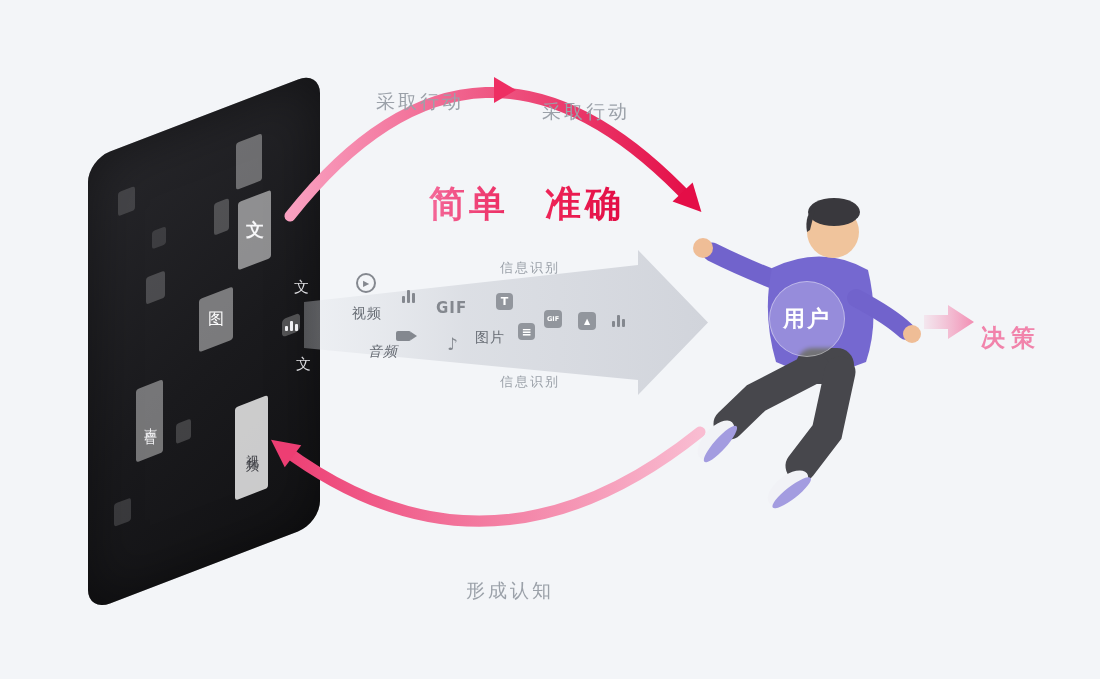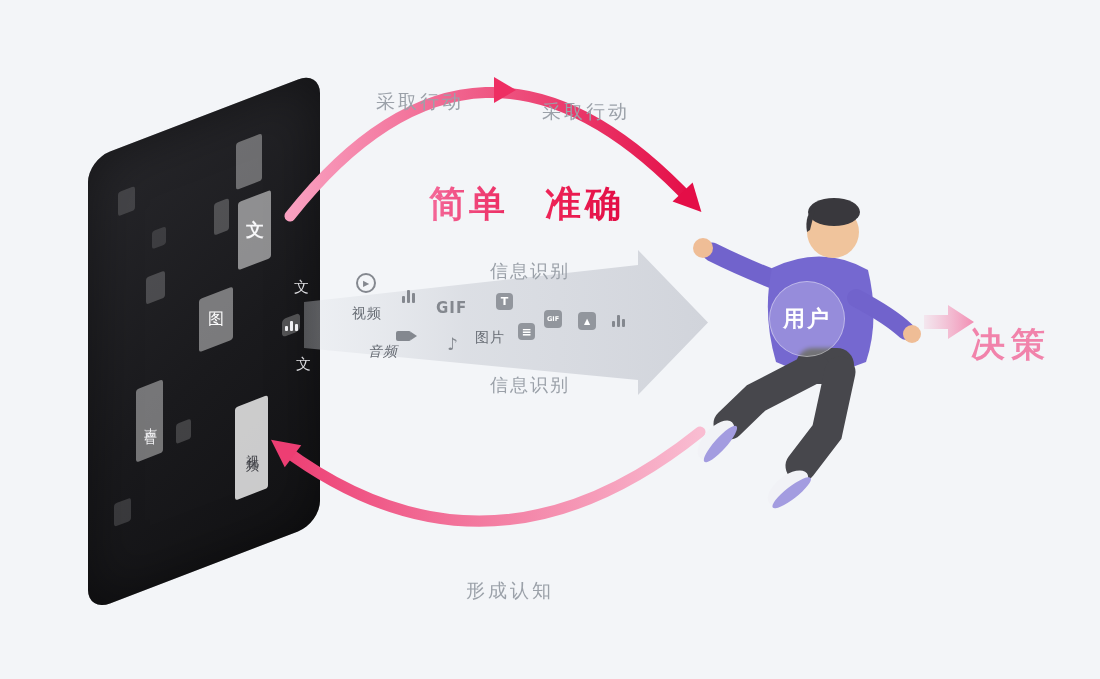--- a/index.html
+++ b/index.html
@@ -21,21 +21,21 @@
                   justify-content:center; gap:2px; padding:3px 0; }
   .dark-sq-icon i { display:block; width:3px; background:#f0f0f3; border-radius:1px; }
 
   
   svg.layer { position:absolute; left:0; top:0; z-index:2; pointer-events:none; }
   svg.person { position:absolute; z-index:5; pointer-events:none; }
 
   
   .funnel-items { position:absolute; inset:0; z-index:3; }
   .f-label { position:absolute; color:#676c74; font-size:14px; letter-spacing:1px; }
-  .f-dim   { position:absolute; color:#9aa0a8; font-size:18px; letter-spacing:2px; }
+  .f-dim   { position:absolute; color:#9aa0a8; font-size:13px; letter-spacing:2px; }
   .play-icon { position:absolute; width:20px; height:20px; border:2px solid #84888f; border-radius:50%;
                color:#84888f; font-size:8px; display:flex; align-items:center; justify-content:center; }
   .bars { position:absolute; display:flex; align-items:flex-end; gap:2px; }
   .bars i { display:block; width:3px; background:#84888f; border-radius:1px; }
   .gif-text { position:absolute; color:#84888f; font-size:15px; font-weight:bold; letter-spacing:1px; }
   .cam-icon { position:absolute; width:15px; height:10px; background:#84888f; border-radius:2px; }
   .cam-icon::after { content:""; position:absolute; right:-6px; top:1px;
                      border-left:6px solid #84888f; border-top:4px solid transparent; border-bottom:4px solid transparent; }
   .note-icon { position:absolute; color:#84888f; font-size:17px; }
   .sq-icon { position:absolute; width:17px; height:17px; background:#92969d; border-radius:4px;
@@ -43,21 +43,21 @@
 
   
   .txt-layer { position:absolute; inset:0; z-index:4; }
   .t-step { position:absolute; color:#9ba1a9; font-size:19px; letter-spacing:3px; white-space:nowrap; }
   .t-bold { position:absolute; font-size:36px; font-weight:800; letter-spacing:4px; white-space:nowrap; color:#e6164b; }
   @supports (-webkit-background-clip: text) {
     .grad1 { background:linear-gradient(90deg,#f4699a,#ec2a61); -webkit-background-clip:text; -webkit-text-fill-color:transparent; }
     .grad2 { background:linear-gradient(90deg,#ee2558,#e20b44); -webkit-background-clip:text; -webkit-text-fill-color:transparent; }
     .grad3 { background:linear-gradient(90deg,#f2517f,#e81b4e); -webkit-background-clip:text; -webkit-text-fill-color:transparent; }
   }
-  .decision-label { position:absolute; color:#f183ab; font-size:34px; font-weight:800;
+  .decision-label { position:absolute; color:#f183ab; font-size:24px; font-weight:800;
                     letter-spacing:6px; white-space:nowrap; z-index:4; }
 
   
   .user-badge { position:absolute; left:769px; top:281px; width:76px; height:76px; border-radius:50%;
                 background:rgba(255,255,255,.24); border:1px solid rgba(255,255,255,.4);
                 backdrop-filter:blur(2px); display:flex; align-items:center; justify-content:center;
                 color:#fff; font-size:22px; font-weight:600; letter-spacing:2px; z-index:6; }
 </style>
 </head>
 <body>

